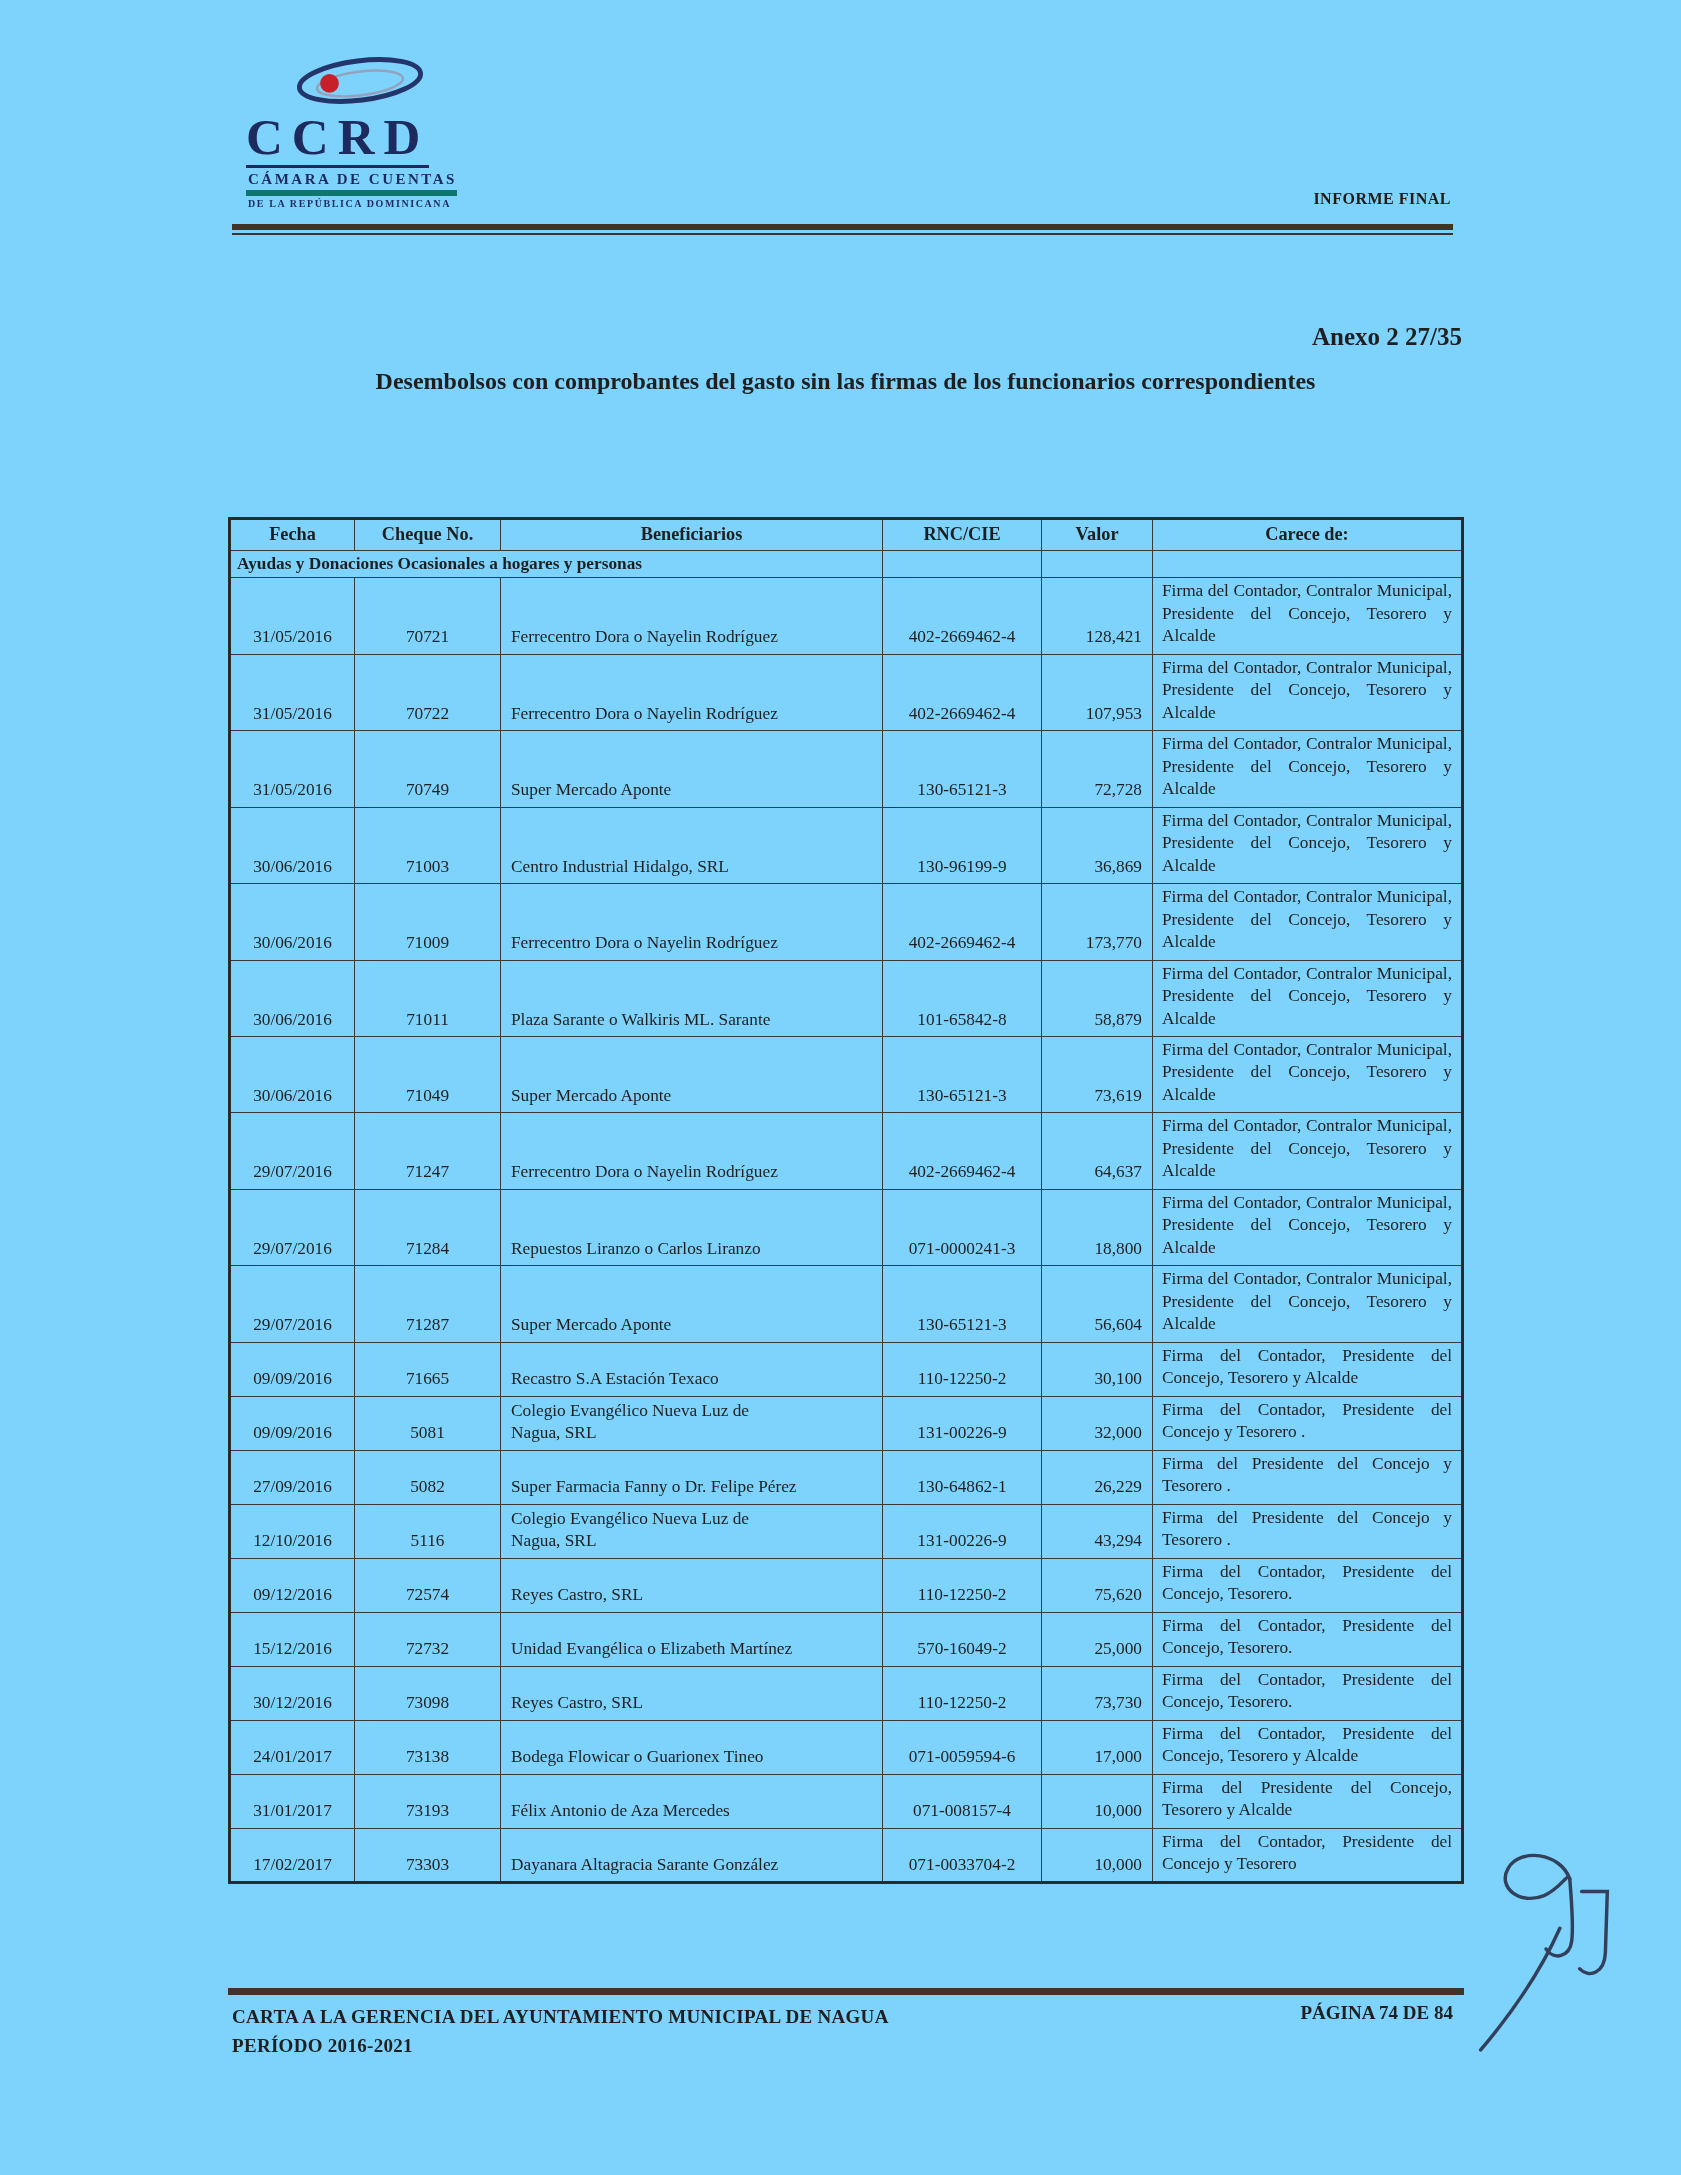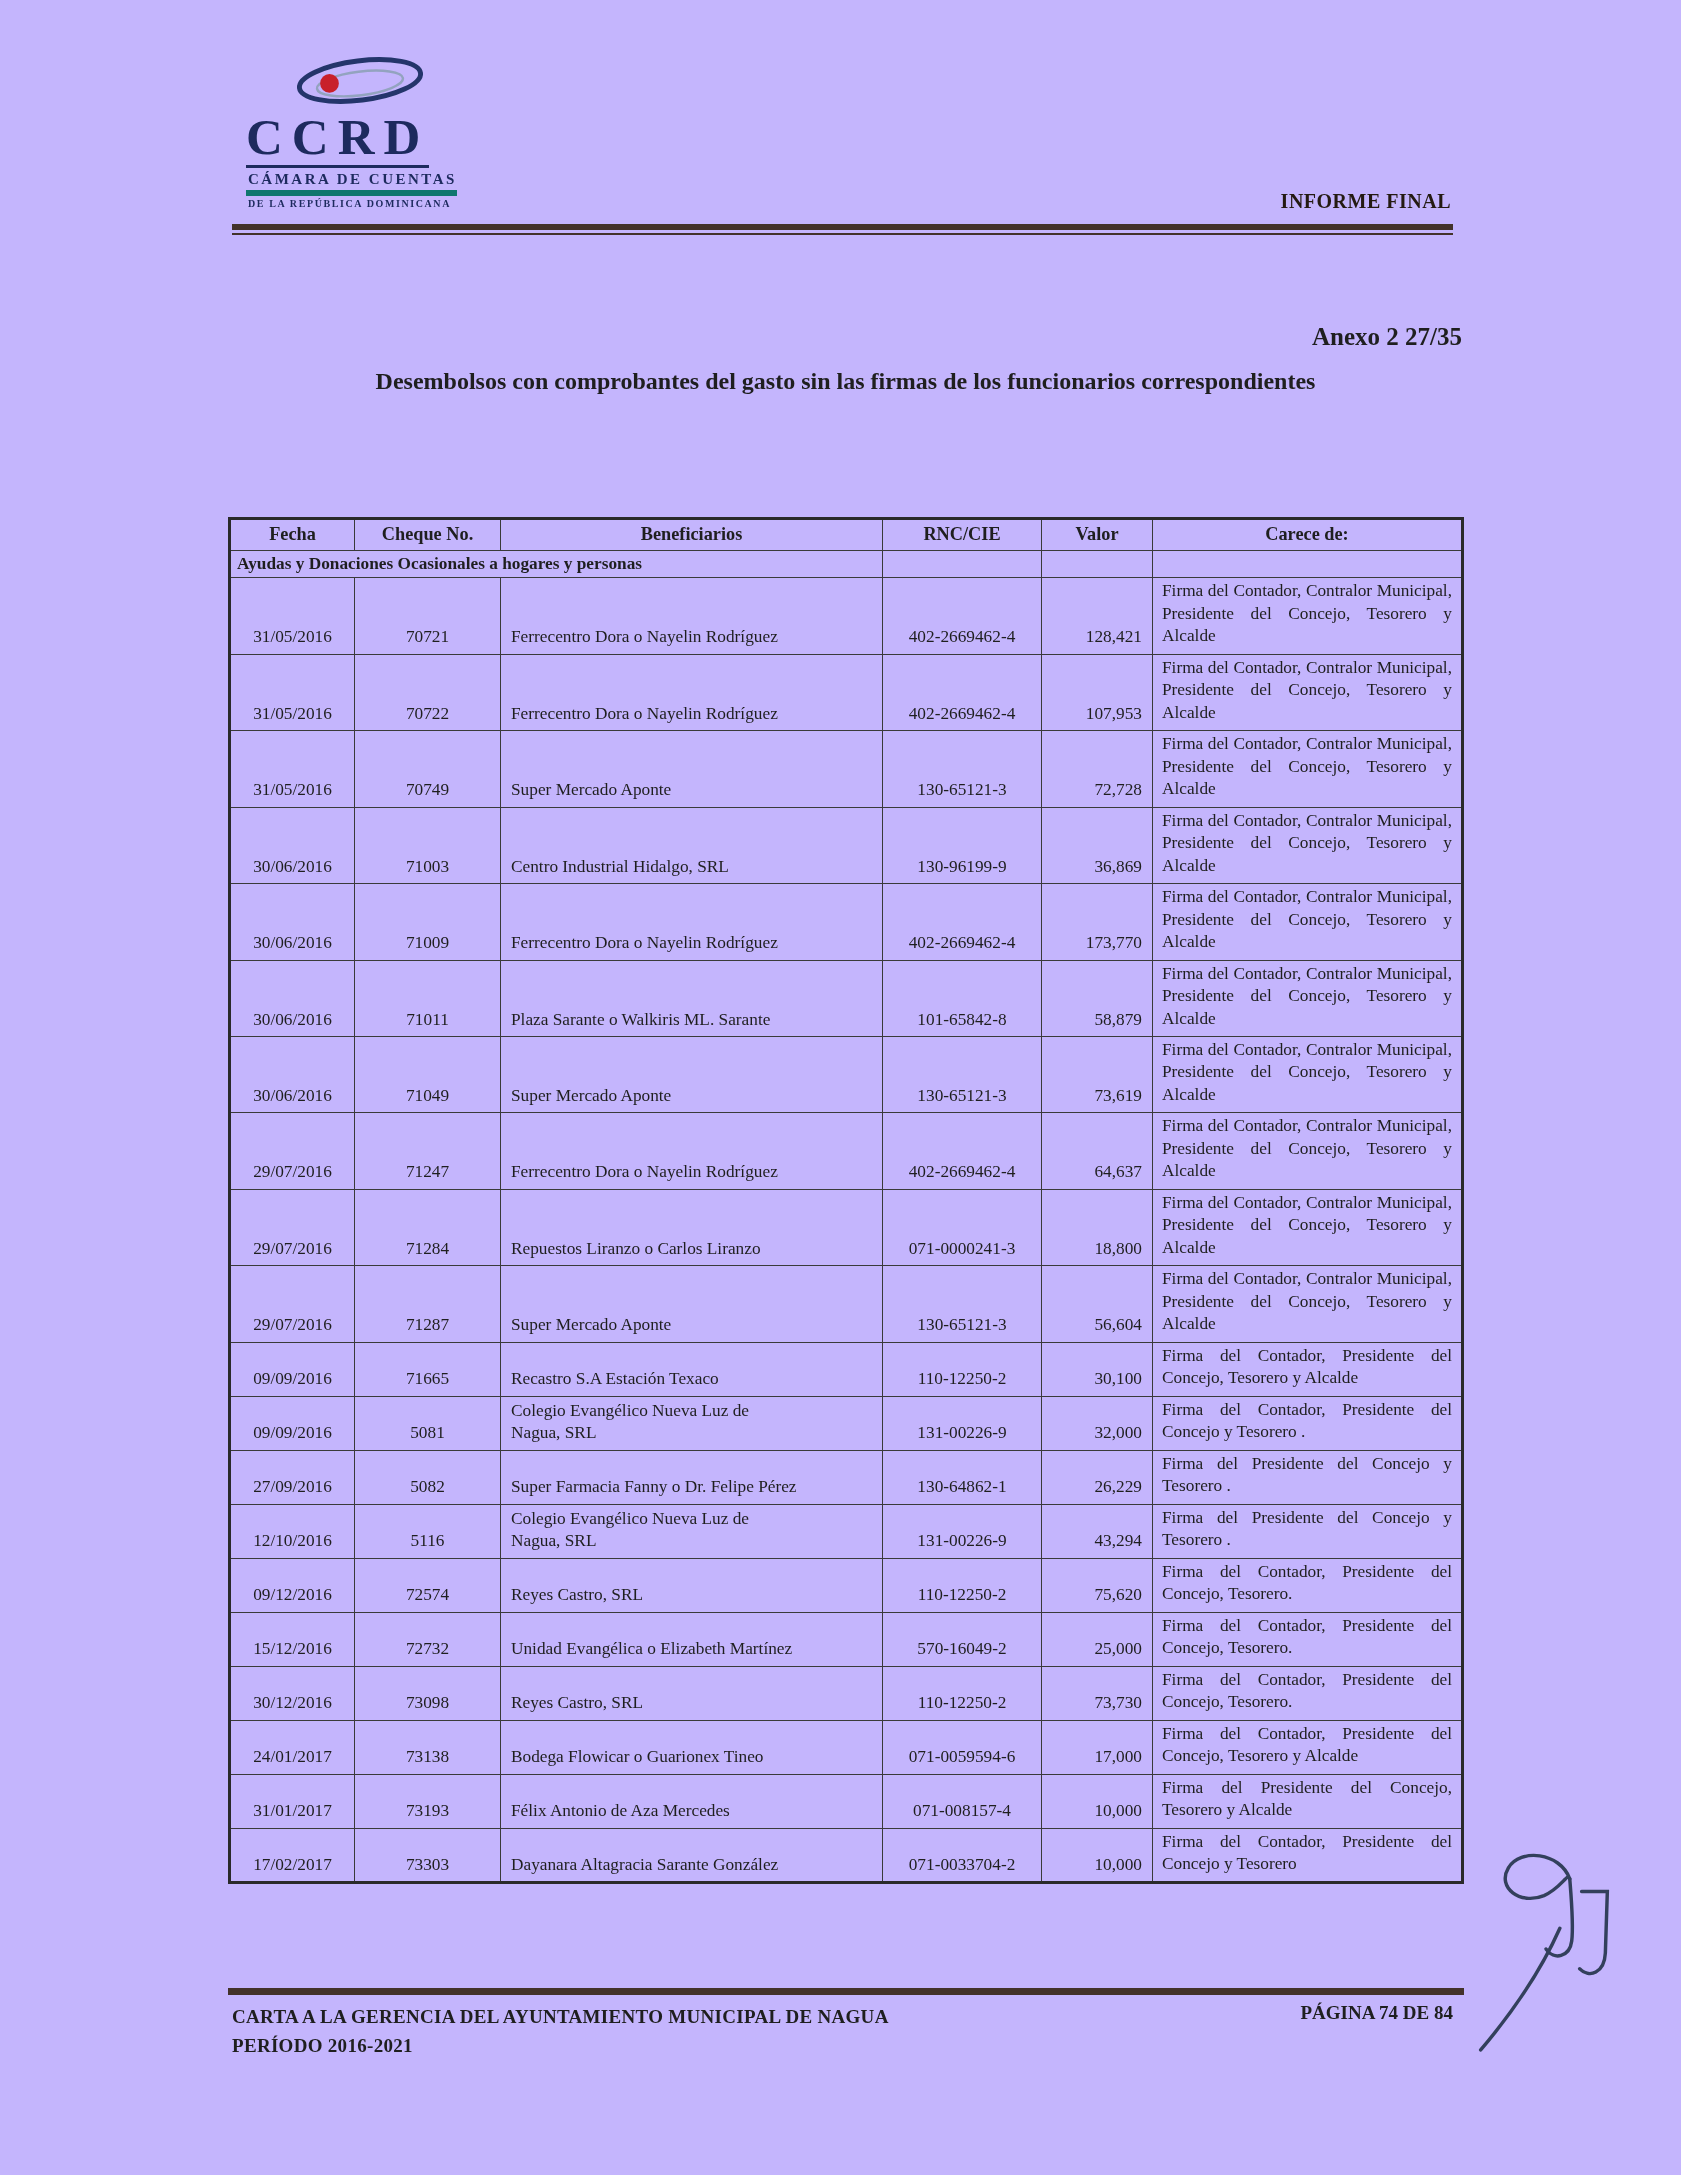--- a/index.html
+++ b/index.html
@@ -5,21 +5,21 @@
   * { margin: 0; padding: 0; box-sizing: border-box; }
   body {
     font-family: "Liberation Serif", "DejaVu Serif", serif;
     background: #ffffff;
     color: #1f1f1f;
   }
   .page {
     position: relative;
     width: 1681px;
     height: 2175px;
-    background: #c4b5fd;
+    background: #7dd3fc;
     overflow: hidden;
   }
 
   
   .logo { position: absolute; left: 246px; top: 51px; width: 257px; }
   .logo-swoosh { display: block; margin-left: 20px; }
   .logo-brand {
     font-size: 51px; font-weight: bold; color: #1d2a5e;
     letter-spacing: 9px; line-height: 1.0;
     border-bottom: 3px solid #1d2a5e; display: inline-block; padding-bottom: 2px;
@@ -30,21 +30,21 @@
     border-bottom: 6px solid #0f766e; display: inline-block;
   }
   .logo-org2 {
     font-size: 10px; font-weight: bold; color: #1d2a5e;
     letter-spacing: 1.6px; padding: 2px 0 0 2px;
   }
 
   
   .informe {
     position: absolute; right: 230px; top: 190px;
-    font-size: 20px; font-weight: bold; color: #241a12; letter-spacing: 0.5px;
+    font-size: 16px; font-weight: bold; color: #241a12; letter-spacing: 0.5px;
   }
   .top-rule {
     position: absolute; left: 232px; top: 224px; width: 1221px;
     border-top: 6px solid #43322a; border-bottom: 2px solid #43322a; height: 11px;
   }
 
   
   .annex {
     position: absolute; right: 219px; top: 323px;
     font-size: 25px; font-weight: bold;

